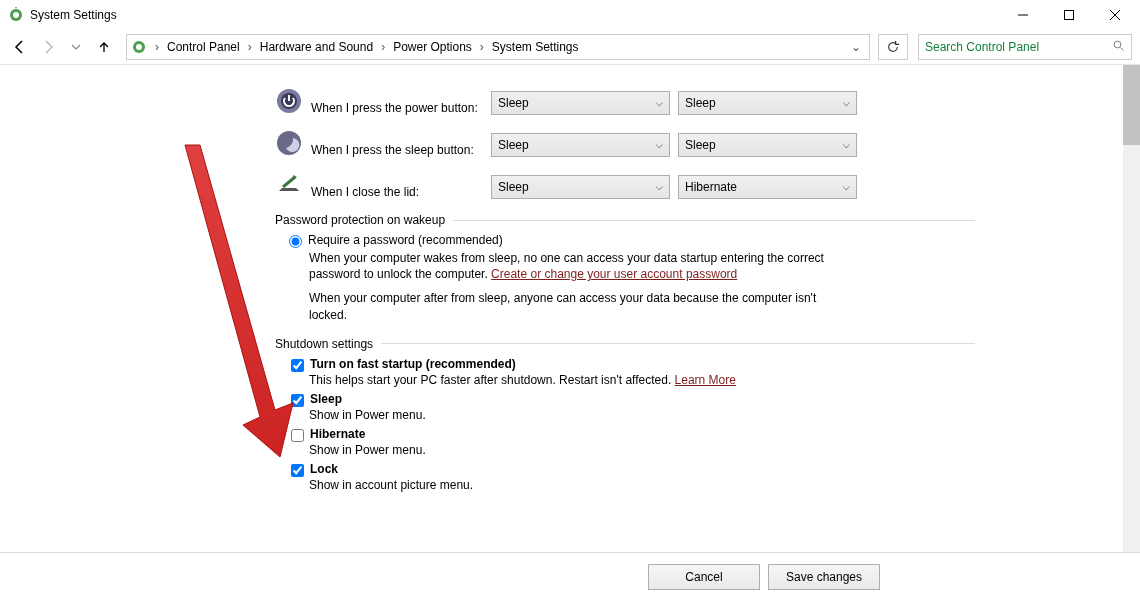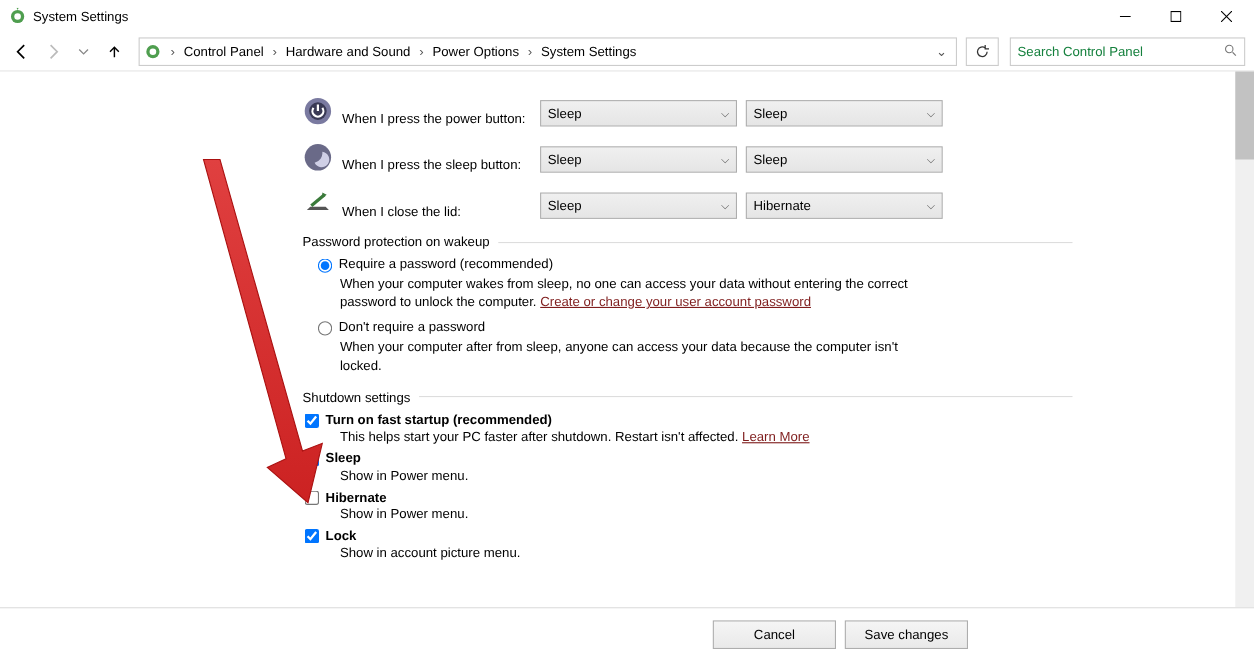--- a/index.html
+++ b/index.html
@@ -28,21 +28,21 @@
   .act-row .rlabel{width:180px}
   .dd{width:165px;height:22px;border:1px solid #adadad;background:linear-gradient(#f0f0f0,#e5e5e5);margin-right:8px;display:flex;align-items:center;justify-content:space-between;padding:0 6px;font-size:12px}
   .dd .chev{font-size:10px;color:#555}
   .groupheader{display:flex;align-items:center;margin:14px 0 6px 0}
   .groupheader .ghlabel{white-space:nowrap;padding-right:8px}
   .groupheader .ghline{flex:1;border-top:1px solid #ddd}
   .radio-row{display:flex;align-items:flex-start;margin:4px 0 2px 14px}
   .radio-row input{margin:2px 6px 0 0}
   .desc{margin:0 0 8px 34px;color:#000;max-width:530px;line-height:1.35}
   a.link{color:#7f1d1d;text-decoration:underline}
-  .check-row{display:flex;align-items:center;margin:2px 0 0 2px}
+  .check-row{display:flex;align-items:flex-start;margin:2px 0 0 16px}
   .check-row input{margin:2px 6px 0 0}
   .check-row .clabel{font-weight:bold}
   .shutdown .desc{margin-left:34px;margin-bottom:4px}
   
   .footer{position:absolute;left:0;right:0;bottom:0;height:48px;border-top:1px solid #ddd;background:#fff;display:flex;align-items:center;justify-content:flex-end;padding-right:260px;gap:8px}
   .btn{min-width:86px;height:24px;border:1px solid #adadad;background:linear-gradient(#f5f5f5,#e9e9e9);display:flex;align-items:center;justify-content:center;padding:0 12px}
   
   .annot{position:absolute;pointer-events:none}
   
   .sys-icon svg{width:16px;height:16px}
@@ -189,25 +189,21 @@
 
       <div class="groupheader">
         <span class="ghlabel">Password protection on wakeup</span>
           <div class="ghline"></div>
       </div>
       <div class="radio-row">
         <input type="radio" checked="" style="">
         <span>Require a password (recommended)</span>
       </div>
       <div class="desc">
-        <span>When your computer wakes from sleep, no one can access your data without entering the correct password to unlock the computer. </span><a class="link">Create or change your user account password</a>
-      </div>
-      <div class="radio-row">
-        <input type="radio" style="">
-        <span>Don't require a password</span>
+        <span>When your computer wakes from sleep, no one can access your data startup entering the correct password to unlock the computer. </span><a class="link">Create or change your user account password</a>
       </div>
       <div class="desc">When your computer after from sleep, anyone can access your data because the computer isn't locked.</div>
 
       <div class="groupheader" style="">
         <span class="ghlabel">Shutdown settings</span>
           <div class="ghline"></div>
       </div>
       <div class="shutdown">
         <div class="check-row">
           <input type="checkbox" checked="" style="">

